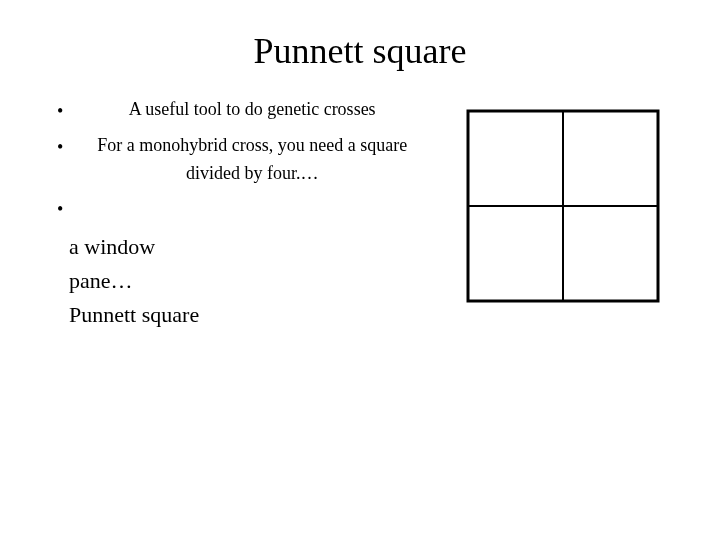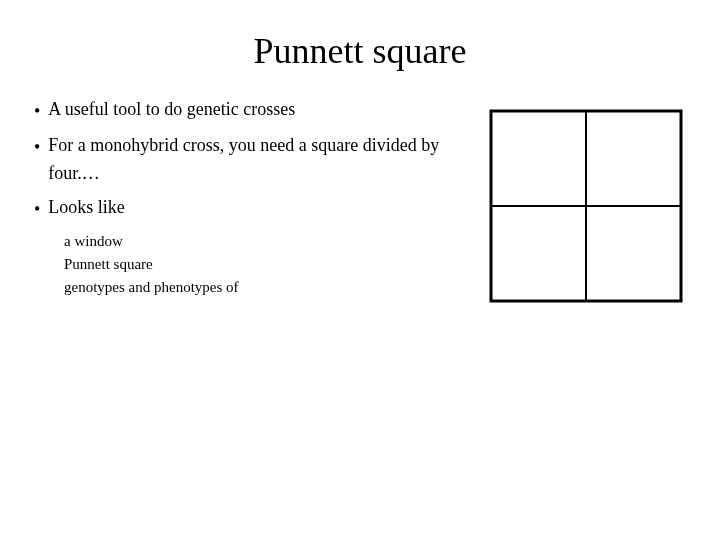--- a/index.html
+++ b/index.html
@@ -12,21 +12,21 @@
       width: 720px;
       height: 540px;
       background: #ffffff;
       font-family: Georgia, 'Times New Roman', Times, serif;
       overflow: hidden;
     }
 
     .page {
       width: 720px;
       height: 540px;
-      padding: 30px 34px;
+      padding: 30px 57px;
       display: flex;
       flex-direction: column;
     }
 
     .title {
       text-align: center;
       font-size: 36px;
       font-weight: normal;
       margin-bottom: 24px;
       color: #000;
@@ -54,25 +54,26 @@
     }
 
     .bullet-dot {
       margin-right: 8px;
       flex-shrink: 0;
       margin-top: 2px;
     }
 
     .bullet-text {
       flex: 1;
+      text-align: center;
     }
 
     .indented-block {
-      margin-left: 30px;
-      font-size: 15px;
+      margin-left: 12px;
+      font-size: 22px;
       line-height: 1.55;
       color: #000;
     }
 
     .punnett-diagram {
       width: 200px;
       height: 200px;
       flex-shrink: 0;
       margin-left: 30px;
       margin-top: 10px;
@@ -95,27 +96,26 @@
         <li>
           <span class="bullet-dot">•</span>
           <span class="bullet-text">A useful tool to do genetic crosses</span>
         </li>
         <li>
           <span class="bullet-dot">•</span>
           <span class="bullet-text">For a monohybrid cross, you need a square divided by four.…</span>
         </li>
         <li>
           <span class="bullet-dot">•</span>
-          <span class="bullet-text">Looks like</span>
         </li>
       </ul>
       <div class="indented-block">
         <div>a window</div>
+        <div>pane…</div>
         <div>Punnett square</div>
-        <div>genotypes and phenotypes of</div>
       </div>
     </div>
 
     <div class="punnett-diagram">
       <svg viewBox="0 0 200 200" xmlns="http://www.w3.org/2000/svg">
 
         <rect x="5" y="5" width="190" height="190" fill="none" stroke="#000" stroke-width="3"></rect>
 
         <line x1="100" y1="5" x2="100" y2="195" stroke="#000" stroke-width="2"></line>
 

